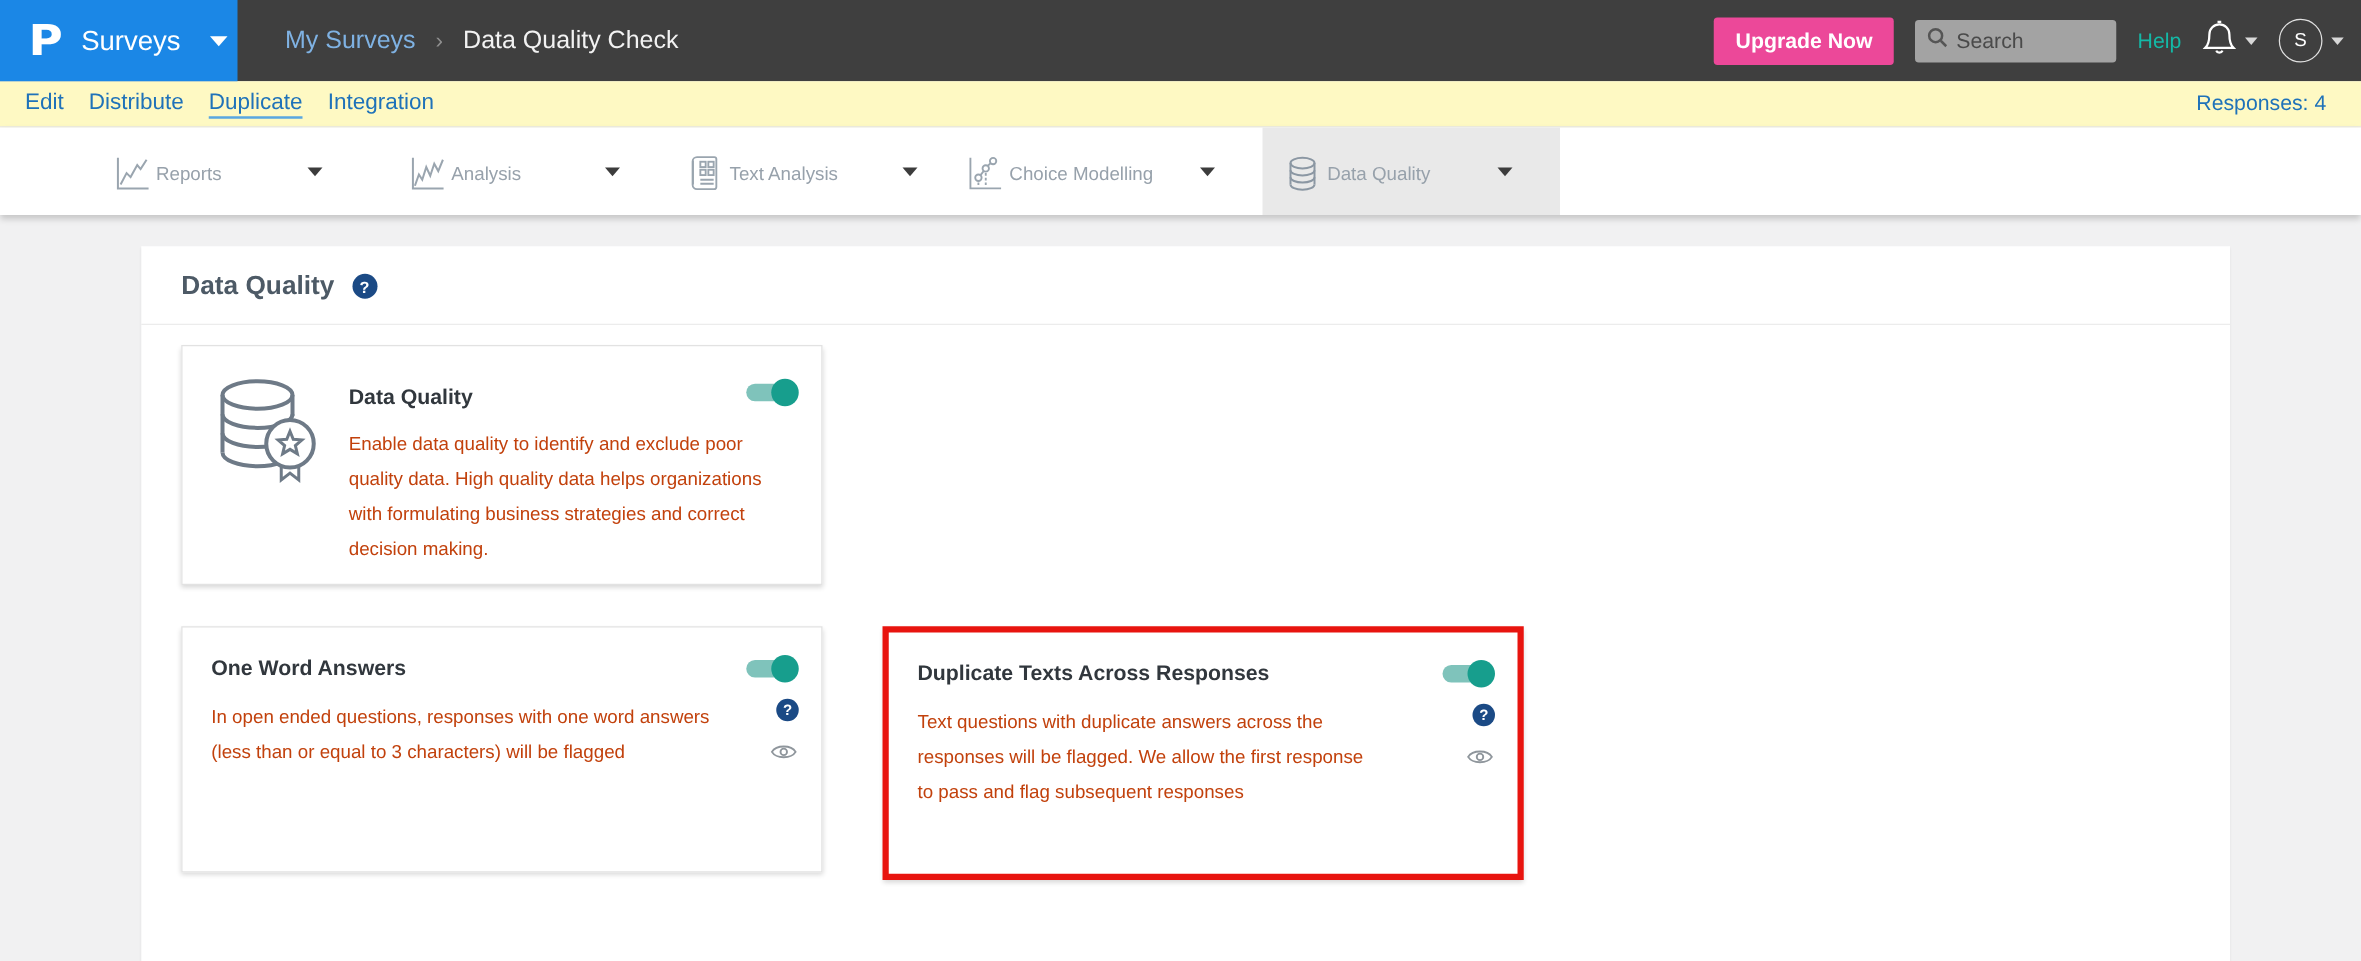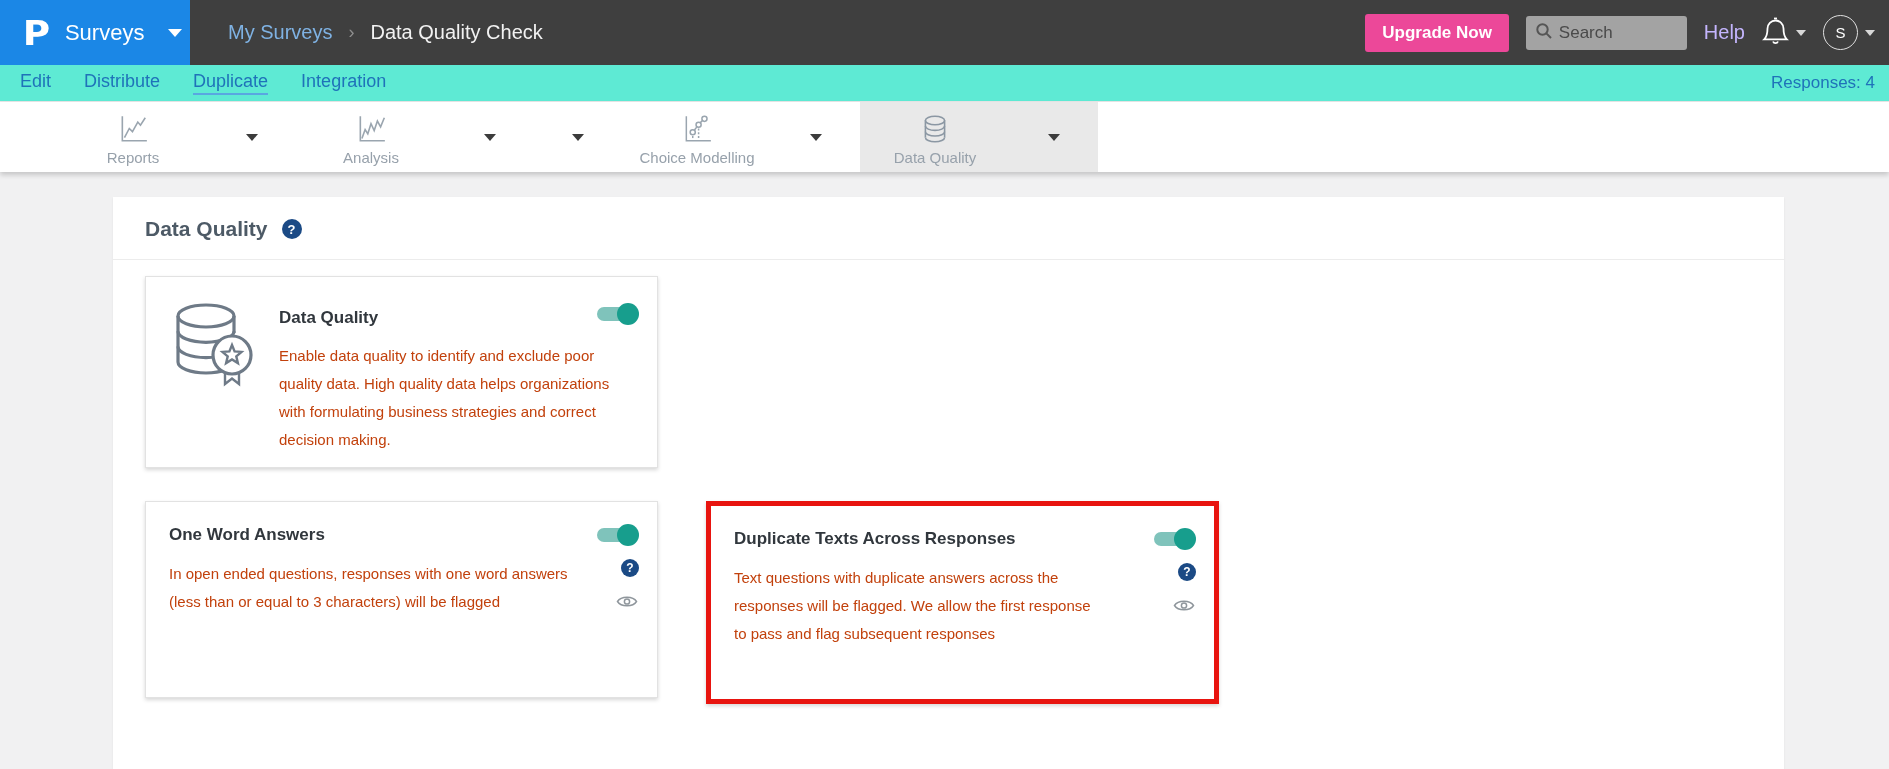--- a/index.html
+++ b/index.html
@@ -16,35 +16,35 @@
   .caret-down.gray { border-top-color:#d8d8d8; }
   .breadcrumb { display:flex; align-items:center; gap:16px; margin-left:38px; font-size:20px; }
   .bc-link { color:#7fb2e3; cursor:pointer; }
   .bc-sep { color:#8f8f8f; font-size:18px; }
   .bc-current { color:#f2f2f2; }
   .topbar-right { margin-left:auto; display:flex; align-items:center; gap:17px; padding-right:14px; }
   .upgrade-btn { background:#ec4899; border:none; color:#fff; font-weight:bold; font-size:17px; padding:9px 17px; border-radius:3px; cursor:pointer; font-family:inherit; }
   .search-box { background:#a3a3a3; border-radius:3px; height:34px; width:161px; display:flex; align-items:center; padding:0 9px; gap:6px; }
   .search-box input { border:none; outline:none; width:110px; font-size:17px; color:#333; font-family:inherit; background:transparent; }
   .search-box input::placeholder { color:#4a4a4a; opacity:1; }
-  .help-link { color:#c4b5fd; font-size:20px; cursor:pointer;text-align:center; }
+  .help-link { color:#14b8a6; font-size:17px; cursor:pointer;text-align:center; }
   .bell-wrap, .avatar-wrap { display:flex; align-items:center; gap:7px; cursor:pointer; }
   .avatar-circle { width:35px; height:35px; border:1.5px solid #e0e0e0; border-radius:50%; color:#fff; font-size:15px; display:flex; align-items:center; justify-content:center; }
 
   
-  .subnav { height:37px; background:#5eead4; border-bottom:1px solid #e7e7e7; display:flex; align-items:center; padding:0 14px 0 20px; gap:33px; }
+  .subnav { height:37px; background:#fef9c3; border-bottom:1px solid #e7e7e7; display:flex; align-items:center; padding:0 28px 0 20px; gap:20px; }
   .subnav-item { color:#1f72b9; font-size:18px; cursor:pointer; padding-bottom:1px; border-bottom:2px solid transparent; }
   .subnav-item.active { border-bottom-color:#59a7e1; }
   .responses { margin-left:auto; color:#1f72b9; font-size:17px; }
 
   
   .toolbar { height:70px; background:#fff; display:flex; align-items:stretch; box-shadow:0 3px 5px rgba(0,0,0,0.18); position:relative; z-index:4; padding-left:58px; }
   .tab-group { display:flex; align-items:stretch; }
   .tab-group.active { background:#e9e9e9; }
-  .tab { width:150px; display:flex; flex-direction:column; align-items:center; justify-content:center; gap:4px; cursor:pointer; padding-top:4px; }
+  .tab { width:150px; display:flex; flex-direction:row; align-items:center; justify-content:center; gap:4px; cursor:pointer; padding-top:4px; }
   .tab-label { font-size:15px; color:#97a1ab; white-space:nowrap; }
   .tab-caret { width:88px; display:flex; align-items:center; justify-content:center; cursor:pointer; }
   .tab-caret .tri { width:0; height:0; border-left:6px solid transparent; border-right:6px solid transparent; border-top:7px solid #3c3c3c; }
   .tab-icon svg { display:block; }
 
   
   .content { position:relative; height:599px; }
   .panel { position:absolute; left:113px; top:25px; width:1671px; height:600px; background:#fff; box-shadow:0 1px 2px rgba(0,0,0,0.07); }
   .panel-header { display:flex; align-items:center; gap:14px; padding:20px 32px 18px 32px; border-bottom:1px solid #ececec; }
   .panel-title { font-size:21px; color:#4d5a66; }
@@ -157,20 +157,36 @@
         </svg>
       </span>
       <span class="tab-label">Analysis</span>
     </div>
     <div class="tab-caret">
         <span class="tri"></span>
       </div>
   </div>
 
   <div class="tab-group">
+    <div class="tab">
+      <span class="tab-icon">
+        <svg width="32" height="32" viewBox="0 0 30 30" fill="none" stroke="#9aa5af" stroke-width="1.4">
+          <path d="M9 2.5 h13 a1.5 1.5 0 0 1 1.5 1.5 v21 a1.5 1.5 0 0 1 -1.5 1.5 H9"></path>
+          <path d="M9 26.5 a3.3 3.3 0 0 1 -3.3 -3.3 V5.8 A3.3 3.3 0 0 1 9 2.5"></path>
+          <path d="M6 5 v18"></path>
+          <rect x="11.5" y="6" width="4" height="4"></rect>
+          <rect x="17.5" y="6" width="4" height="4"></rect>
+          <rect x="11.5" y="12" width="4" height="4"></rect>
+          <rect x="17.5" y="12" width="4" height="4"></rect>
+          <path d="M11.5 19.5 H21.5"></path>
+          <path d="M11.5 22.5 H21.5"></path>
+        </svg>
+      </span>
+      <span class="tab-label">Text Analysis</span>
+    </div>
     <div class="tab-caret">
         <span class="tri"></span>
       </div>
   </div>
 
   <div class="tab-group">
     <div class="tab">
       <span class="tab-icon">
         <svg width="32" height="32" viewBox="0 0 30 30" fill="none" stroke="#9aa5af" stroke-width="1.4">
           <path d="M5 3 V26 H28"></path>

